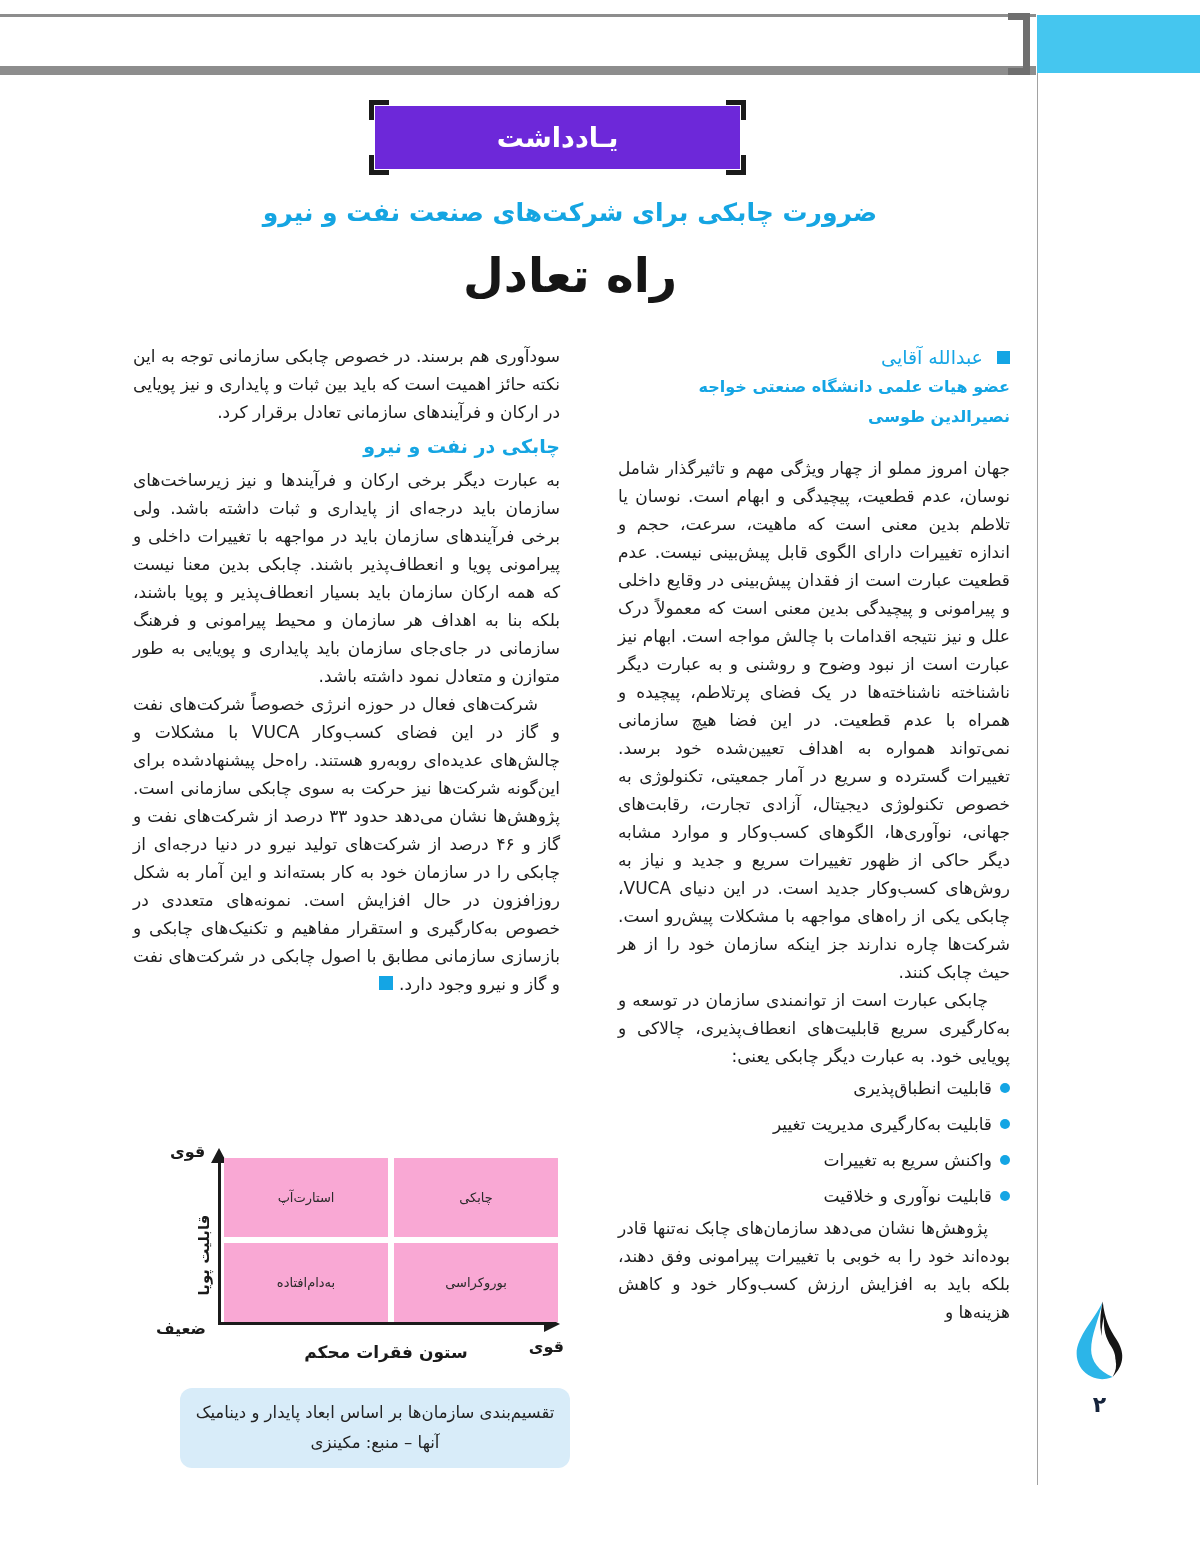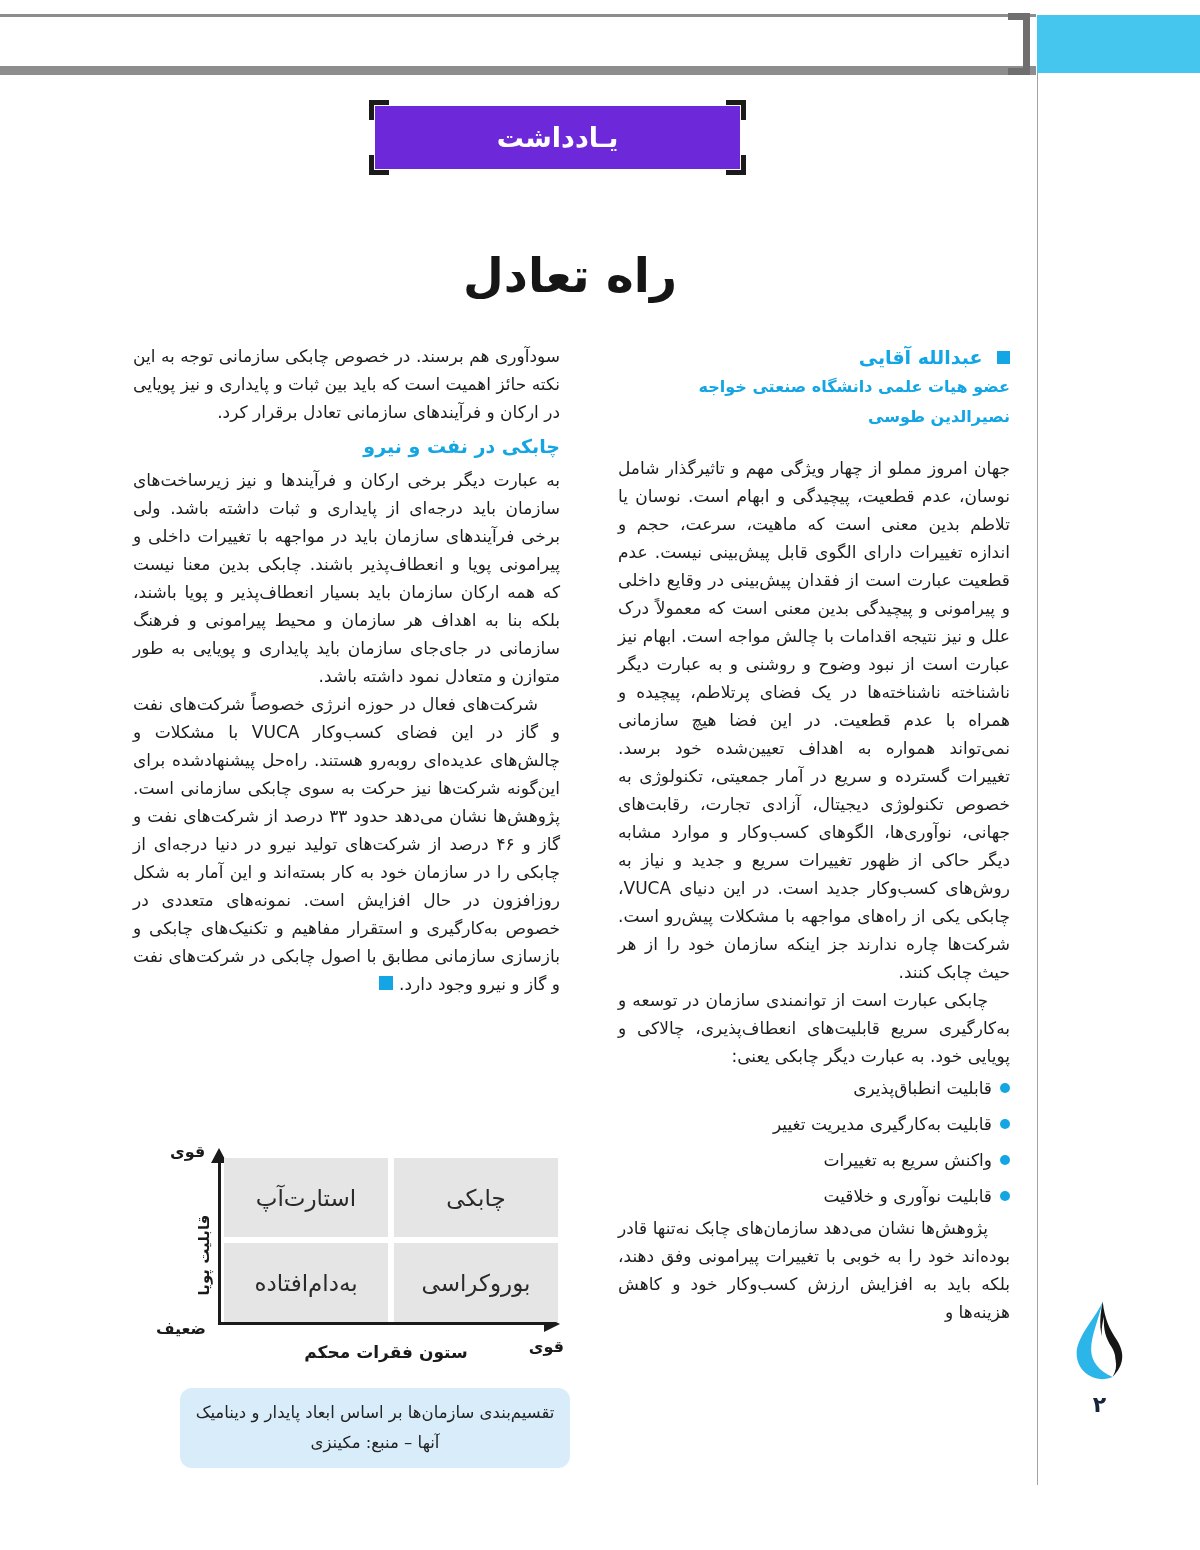--- a/index.html
+++ b/index.html
@@ -35,37 +35,37 @@
     color:#161616; font-size:47px; font-weight:bold; direction:rtl; }
 
   
   .columns { position:absolute; left:133px; top:342px; width:877px;
     direction:rtl; display:grid; grid-template-columns:392px 427px; column-gap:58px; }
   .para { font-size:17px; line-height:28px; text-align:justify; color:#1e1e1e; }
   .indent { text-indent:22px; }
   .subhead { color:#15a5e2; font-size:19px; font-weight:bold; line-height:40px; }
 
   .author { margin-bottom:22px; }
-  .author-name { color:#14a5e4; font-size:19px; font-weight:bold; line-height:30px;text-align:right; }
+  .author-name { color:#14a5e4; font-size:19px; font-weight:normal; line-height:30px;text-align:right; }
   .author-sq { display:inline-block; width:13px; height:13px; background:#14a5e4; margin-left:8px; }
   .affiliation { color:#14a5e4; font-size:16px; font-weight:bold; line-height:30px; }
 
   ul.agility { list-style:none; }
   ul.agility li { font-size:17px; line-height:36px; position:relative; padding-right:18px; }
   ul.agility li::before { content:""; position:absolute; right:0; top:13px;
     width:10px; height:10px; border-radius:50%; background:#14a5e4; }
 
   .endmark { display:inline-block; width:14px; height:14px; background:#14a5e4; margin-right:6px; }
 
   
   .figure { position:absolute; left:138px; top:1140px; width:430px; height:230px; direction:ltr; }
   .fig-cells { position:absolute; left:86px; right:10px; top:18px; bottom:48px;
     display:grid; grid-template-columns:1fr 1fr; grid-template-rows:1fr 1fr; gap:6px; }
-  .fig-cell { background:#e5e5e5; display:flex; align-items:center; justify-content:center;
-    font-size:23px; color:#2a2a2a; direction:rtl; }
+  .fig-cell { background:#f9a8d4; display:flex; align-items:center; justify-content:center;
+    font-size:13px; color:#2a2a2a; direction:rtl; }
   .y-axis { position:absolute; left:80px; top:22px; bottom:48px; width:3px; background:#1b1b1b; }
   .y-arrow { position:absolute; left:73px; top:8px; width:0; height:0;
     border-left:8px solid transparent; border-right:8px solid transparent; border-bottom:15px solid #1b1b1b; }
   .x-axis { position:absolute; left:80px; right:22px; bottom:45px; height:3px; background:#1b1b1b; }
   .x-arrow { position:absolute; right:8px; bottom:38px; width:0; height:0;
     border-top:8px solid transparent; border-bottom:8px solid transparent; border-left:16px solid #1b1b1b; }
   .lbl { position:absolute; font-weight:bold; font-size:16px; color:#1b1b1b; direction:rtl; }
   .lbl-strong-top { left:32px; top:2px; }
   .lbl-weak { left:18px; bottom:32px; }
   .lbl-strong-right { right:4px; bottom:14px; }
@@ -94,20 +94,21 @@
   <div class="sidebar-line"></div>
 
   <div class="badge">
     <span class="corner tl"></span>
     <span class="corner tr"></span>
     <span class="corner bl"></span>
     <span class="corner br"></span>
     <span class="badge-label">یـادداشت</span>
   </div>
 
+  <div class="kicker">ضرورت چابکی برای شرکت‌های صنعت نفت و نیرو</div>
   <div class="headline">راه تعادل</div>
 
   <div class="columns">
 
     <div class="col-right">
       <div class="author">
         <div class="author-name">
           <span class="author-sq"></span>
           <span>عبدالله آقایی</span>
         </div>

